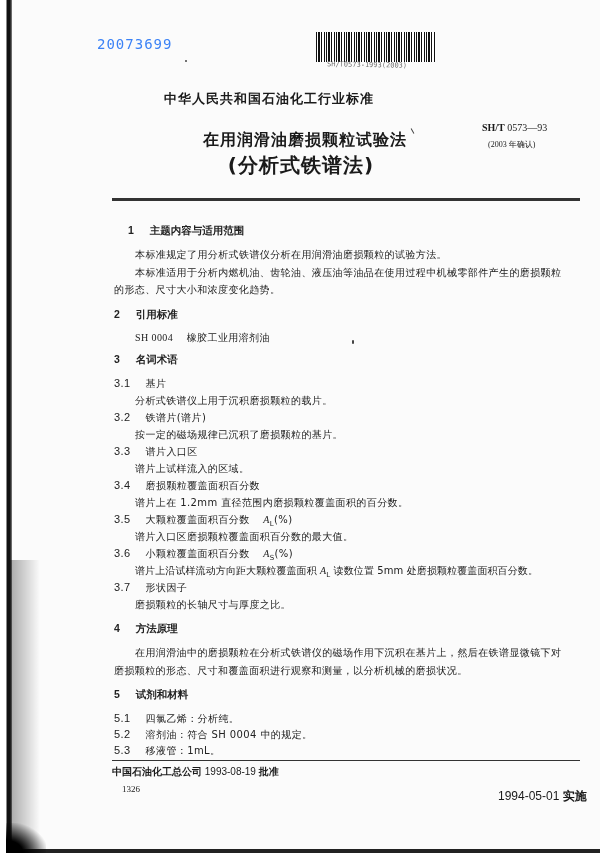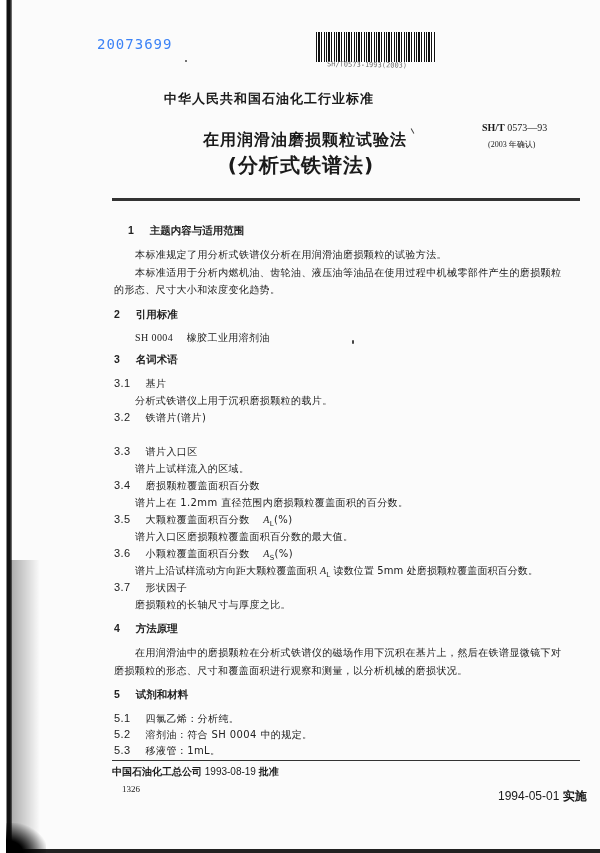--- a/index.html
+++ b/index.html
@@ -145,20 +145,21 @@
   <div class="line para" style="left:114px;top:377px;">
     <span class="num2">3.1</span>
     <span>基片</span>
   </div>
   <div class="line para" style="left:135px;top:394px;">分析式铁谱仪上用于沉积磨损颗粒的载片。</div>
 
   <div class="line para" style="left:114px;top:411px;">
     <span class="num2">3.2</span>
     <span>铁谱片(谱片)</span>
   </div>
+  <div class="line para" style="left:135px;top:428px;">按一定的磁场规律已沉积了磨损颗粒的基片。</div>
 
   <div class="line para" style="left:114px;top:445px;">
     <span class="num2">3.3</span>
     <span>谱片入口区</span>
   </div>
   <div class="line para" style="left:135px;top:462px;">谱片上试样流入的区域。</div>
 
   <div class="line para" style="left:114px;top:479px;">
     <span class="num2">3.4</span>
     <span>磨损颗粒覆盖面积百分数</span>

